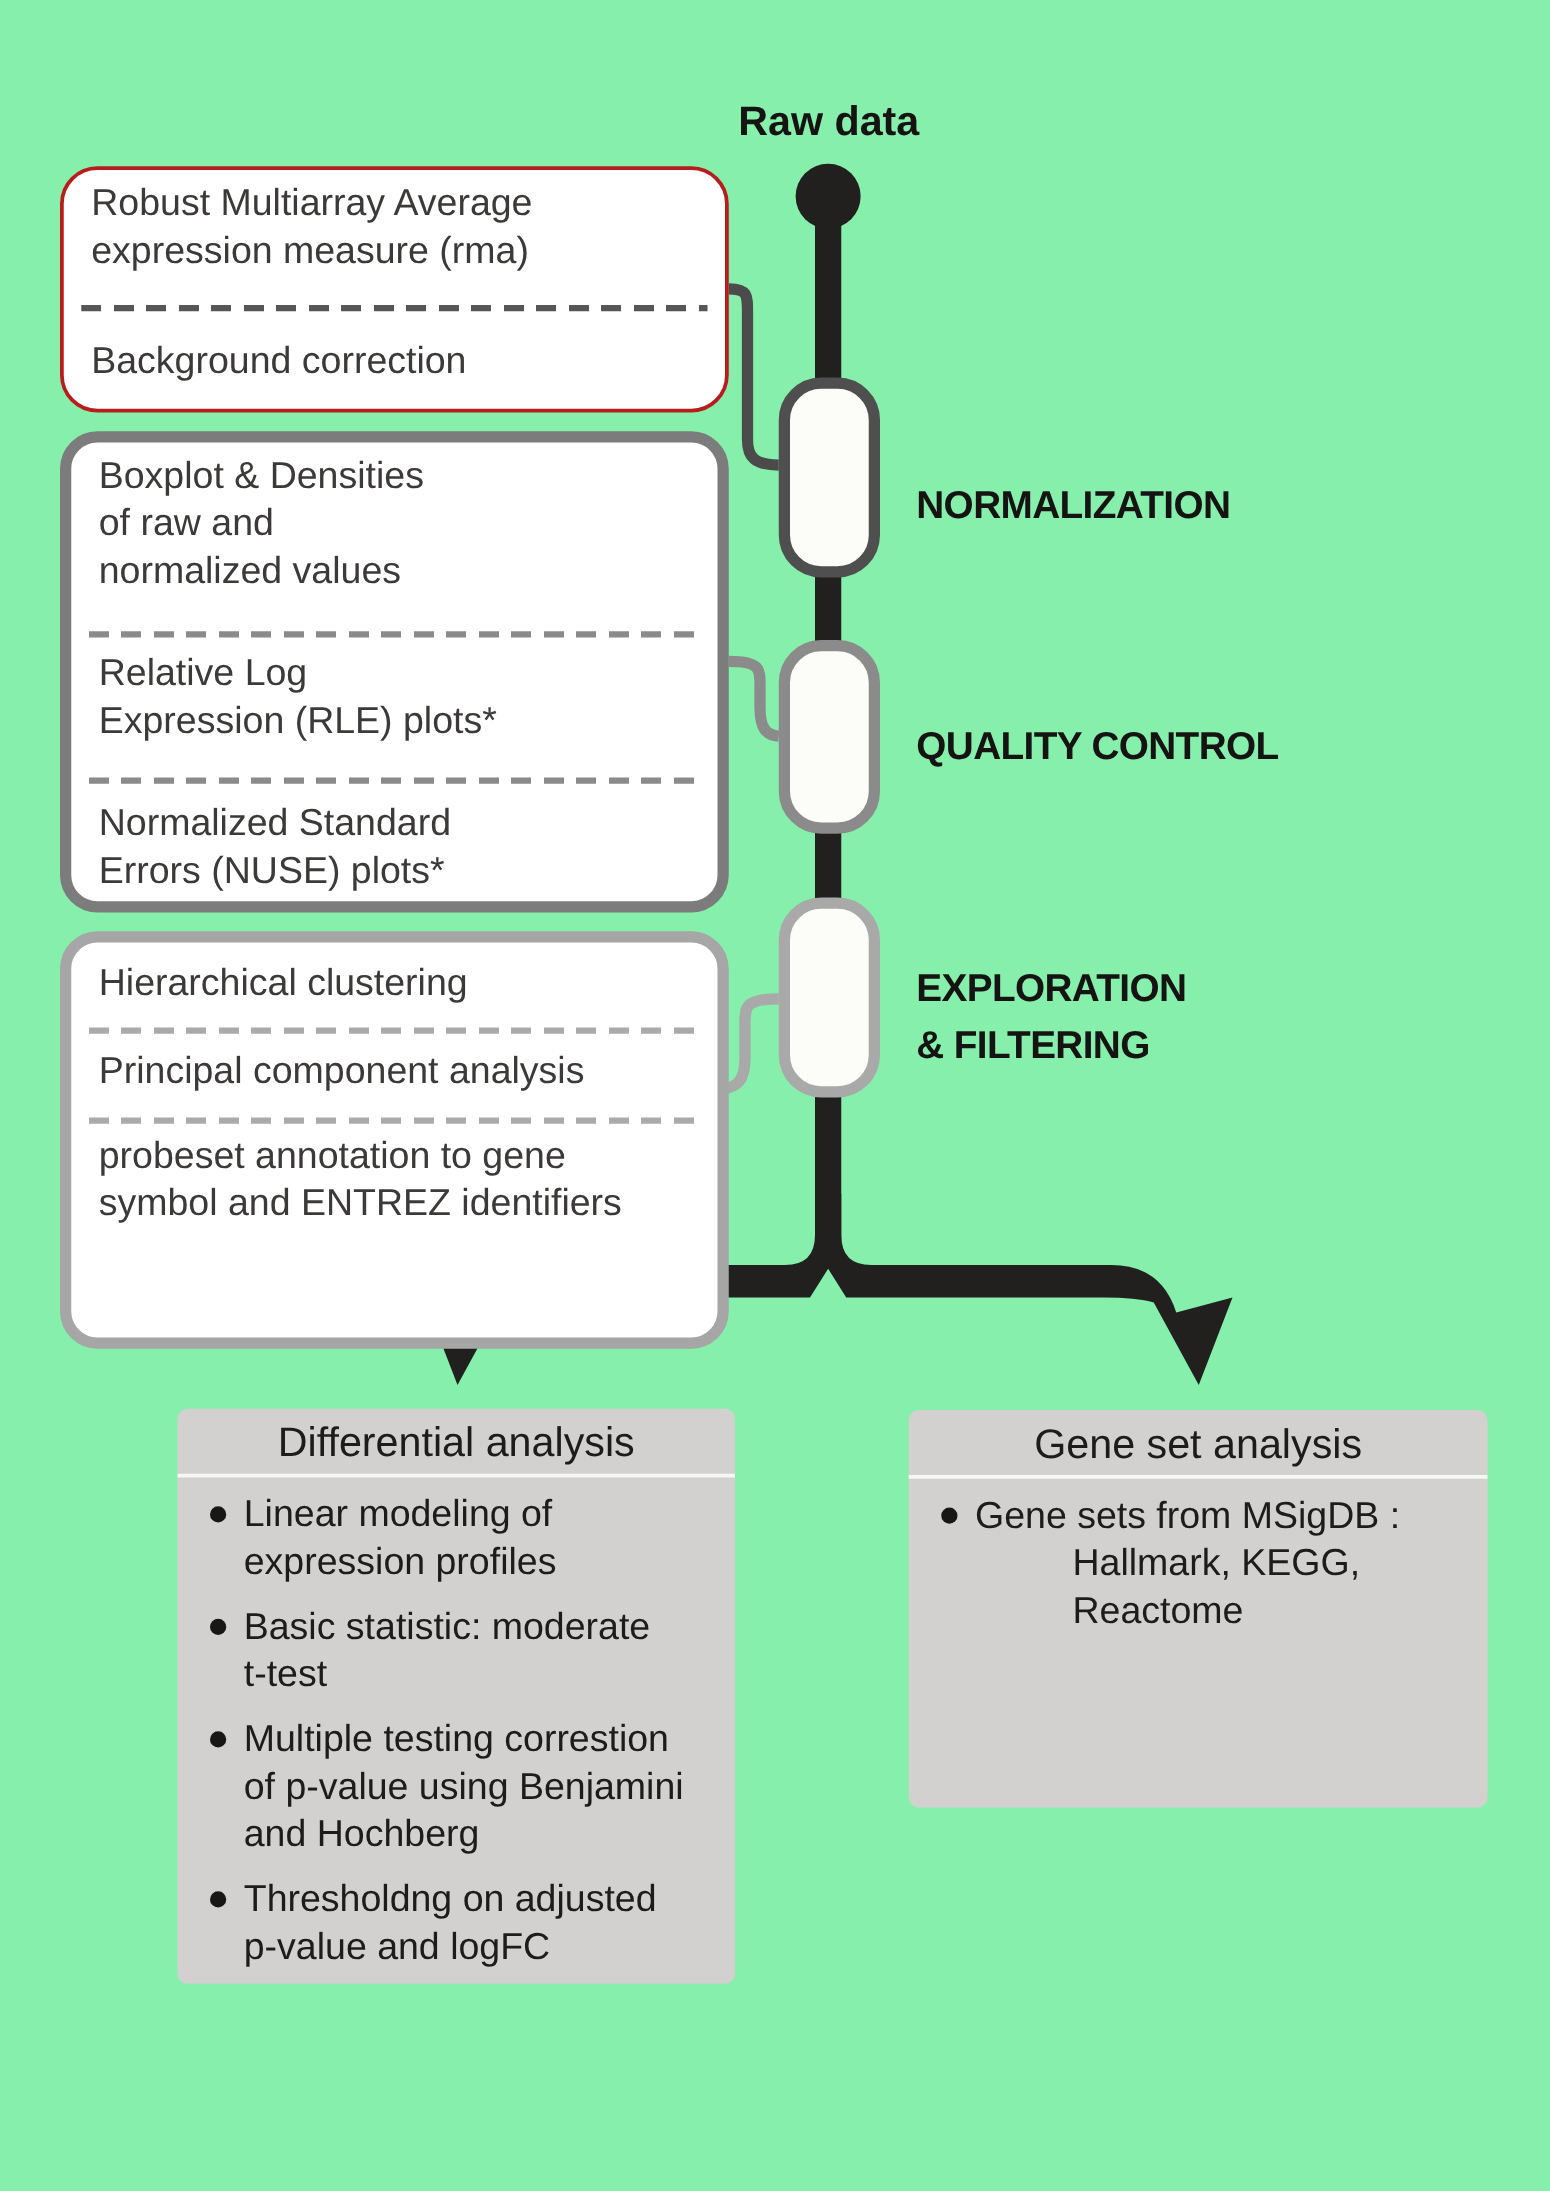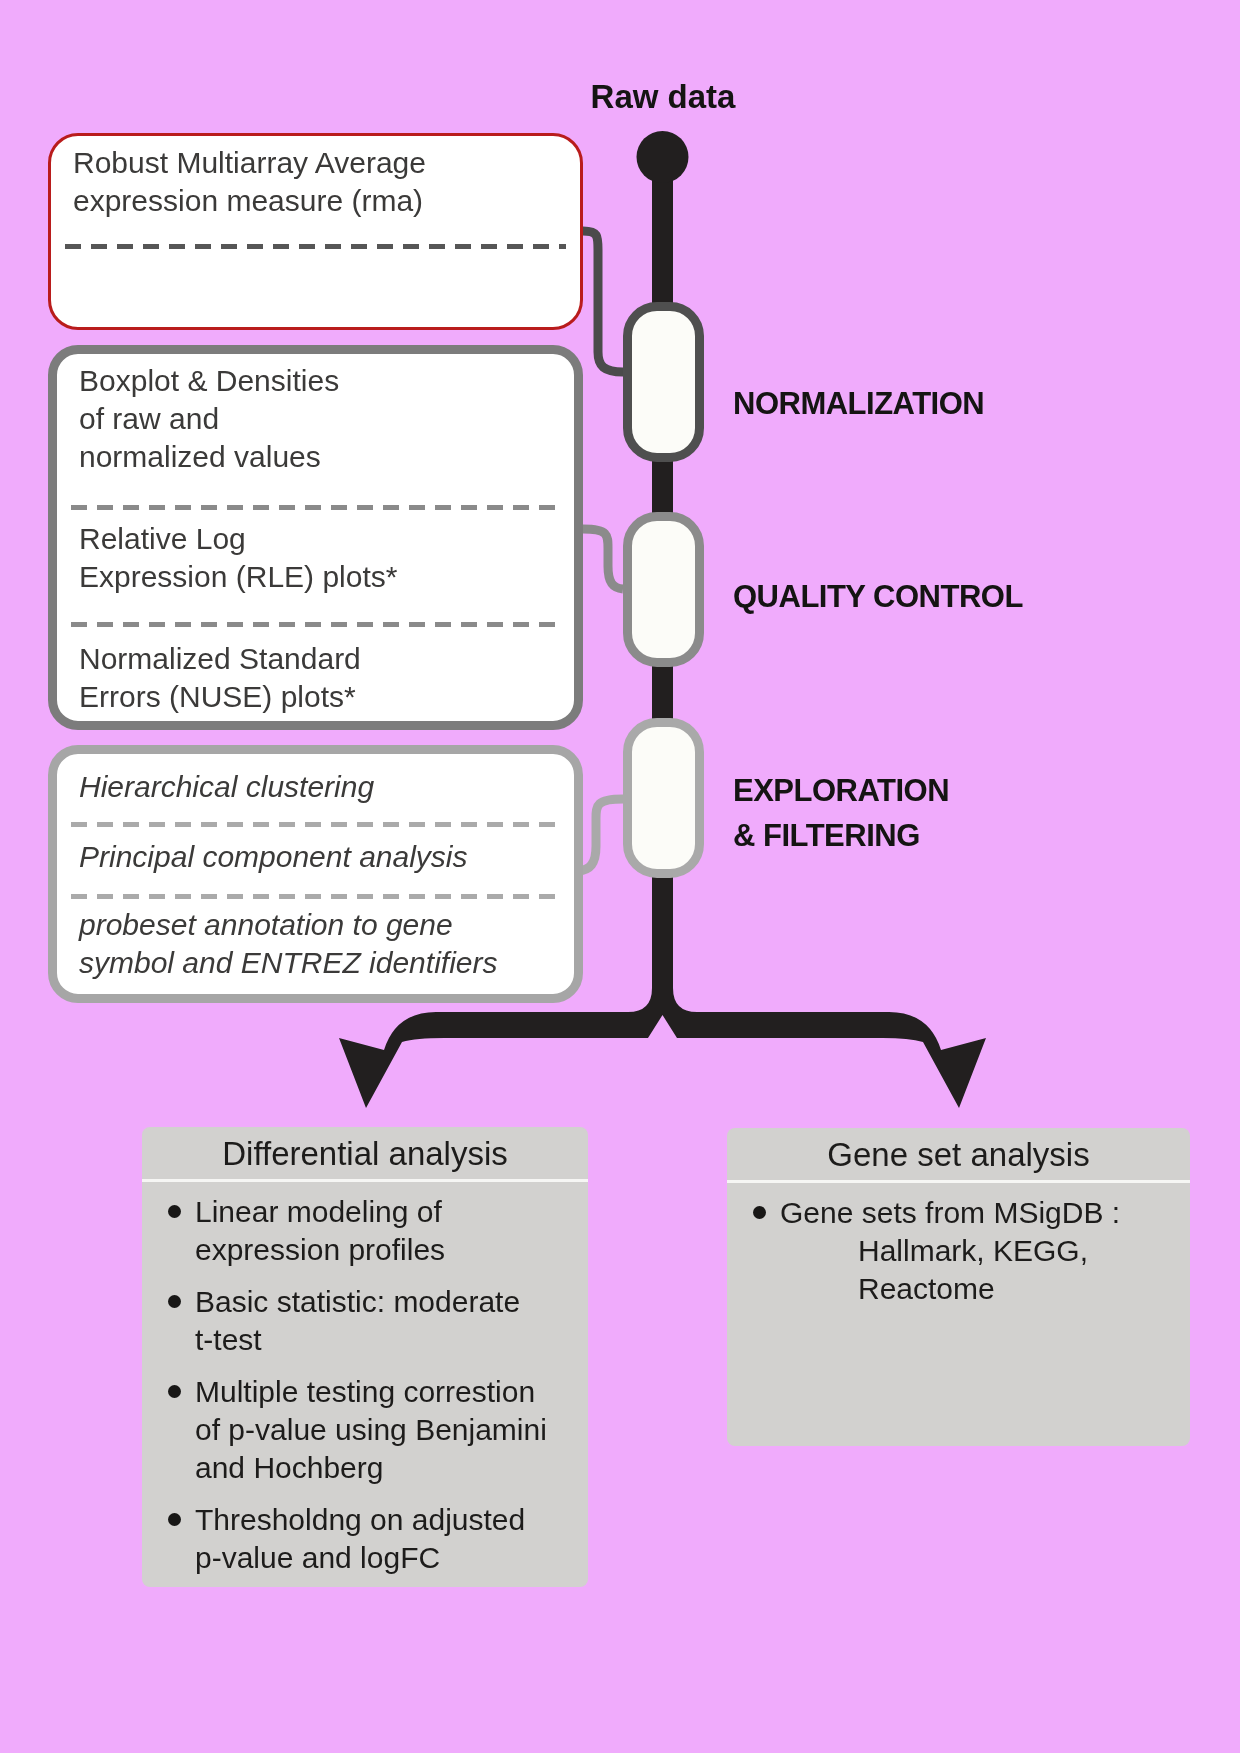--- a/index.html
+++ b/index.html
@@ -1,17 +1,17 @@
 <!DOCTYPE html>
 <html><head>
 <meta charset="utf-8">
 <style>
   html,body{margin:0;padding:0;background:#ffffff;}
   #canvas{
-    position:relative;width:1240px;height:1753px;background:#f0abfc;overflow:hidden;
+    position:relative;width:1240px;height:1753px;background:#86efac;overflow:hidden;
     font-family:"Liberation Sans", sans-serif;color:#3b3a39;
   }
   .abs{position:absolute;}
   .pre{white-space:pre-line;}
   
   .stage-box{
     position:absolute;left:48px;width:535px;box-sizing:border-box;
     background:#ffffff;border-radius:30px;
   }
   .stage-box .row{position:absolute;left:22px;right:14px;font-size:30px;line-height:38px;color:#3b3a39;}
@@ -67,35 +67,36 @@
     <path d="M 583 529 C 608 529 608 535 608 548 L 608 566 C 608 583 613 588 623 589" fill="none" stroke="#8b8b8b" stroke-width="9"></path>
     <path d="M 623 799 C 597 799 596 805 596 818 L 596 846 C 596 864 590 870 578 871" fill="none" stroke="#a9a9a9" stroke-width="9"></path>
   </svg>
 
   <div id="raw-data-label">Raw data</div>
 
   <div class="stage-box" style="top:133px;height:197px;border:3px solid #b91c1c;">
     <div class="row pre" style="top:8px;">Robust Multiarray Average
 expression measure (rma)</div>
     <div class="dash" style="top:108px;background:repeating-linear-gradient(90deg,#565656 0 16px,transparent 16px 26px);"></div>
+    <div class="row pre" style="top:134px;">Background correction</div>
   </div>
 
   <div class="stage-box" style="top:345px;height:385px;border:9px solid #7c7c7c;">
     <div class="row pre" style="top:8px;">Boxplot &amp; Densities
 of raw and
 normalized values</div>
     <div class="dash" style="top:151px;background:repeating-linear-gradient(90deg,#8a8a8a 0 16px,transparent 16px 26px);"></div>
     <div class="row pre" style="top:166px;">Relative Log
 Expression (RLE) plots*</div>
     <div class="dash" style="top:268px;background:repeating-linear-gradient(90deg,#8a8a8a 0 16px,transparent 16px 26px);"></div>
     <div class="row pre" style="top:286px;">Normalized Standard
 Errors (NUSE) plots*</div>
   </div>
 
-  <div class="stage-box" style="top:745px;height:258px;border:9px solid #a6a6a6;font-style:italic;">
+  <div class="stage-box" style="top:745px;height:334px;border:9px solid #a6a6a6;">
     <div class="row pre" style="top:14px;">Hierarchical clustering</div>
     <div class="dash" style="top:68px;background:repeating-linear-gradient(90deg,#aaaaaa 0 16px,transparent 16px 26px);"></div>
     <div class="row pre" style="top:84px;">Principal component analysis</div>
     <div class="dash" style="top:140px;background:repeating-linear-gradient(90deg,#aaaaaa 0 16px,transparent 16px 26px);"></div>
     <div class="row pre" style="top:152px;">probeset annotation to gene
 symbol and ENTREZ identifiers</div>
   </div>
 
   <div class="node" style="top:302px;height:160px;border:9px solid #4f4f4f;"></div>
   <div class="node" style="top:512px;height:155px;border:9px solid #8b8b8b;"></div>

